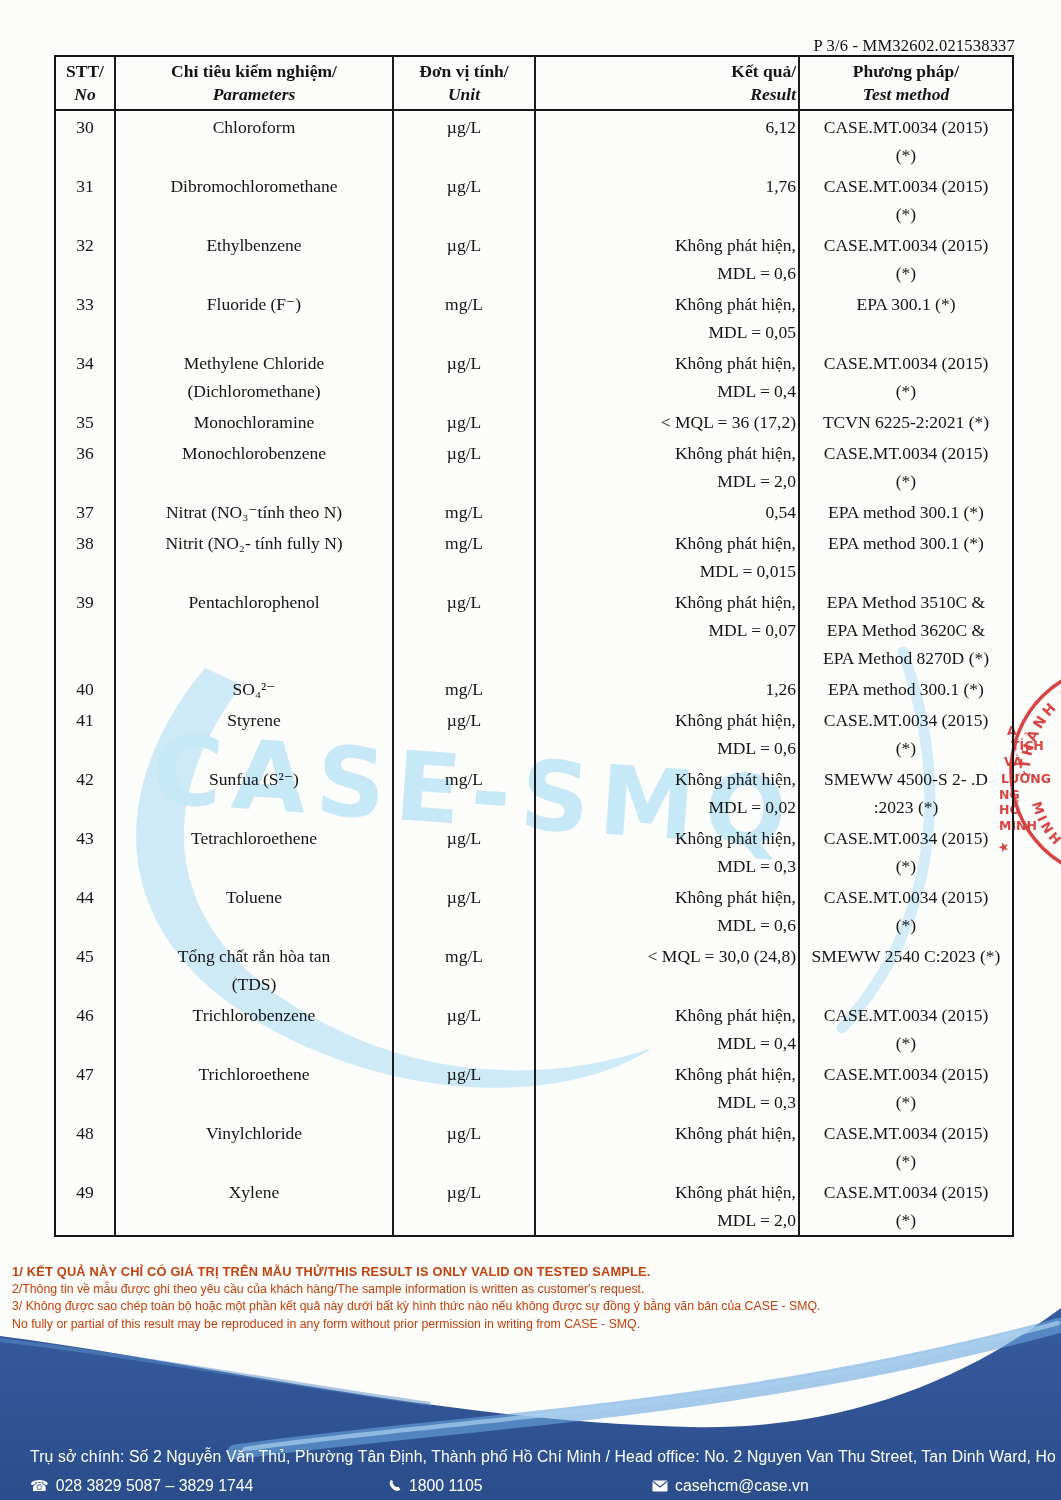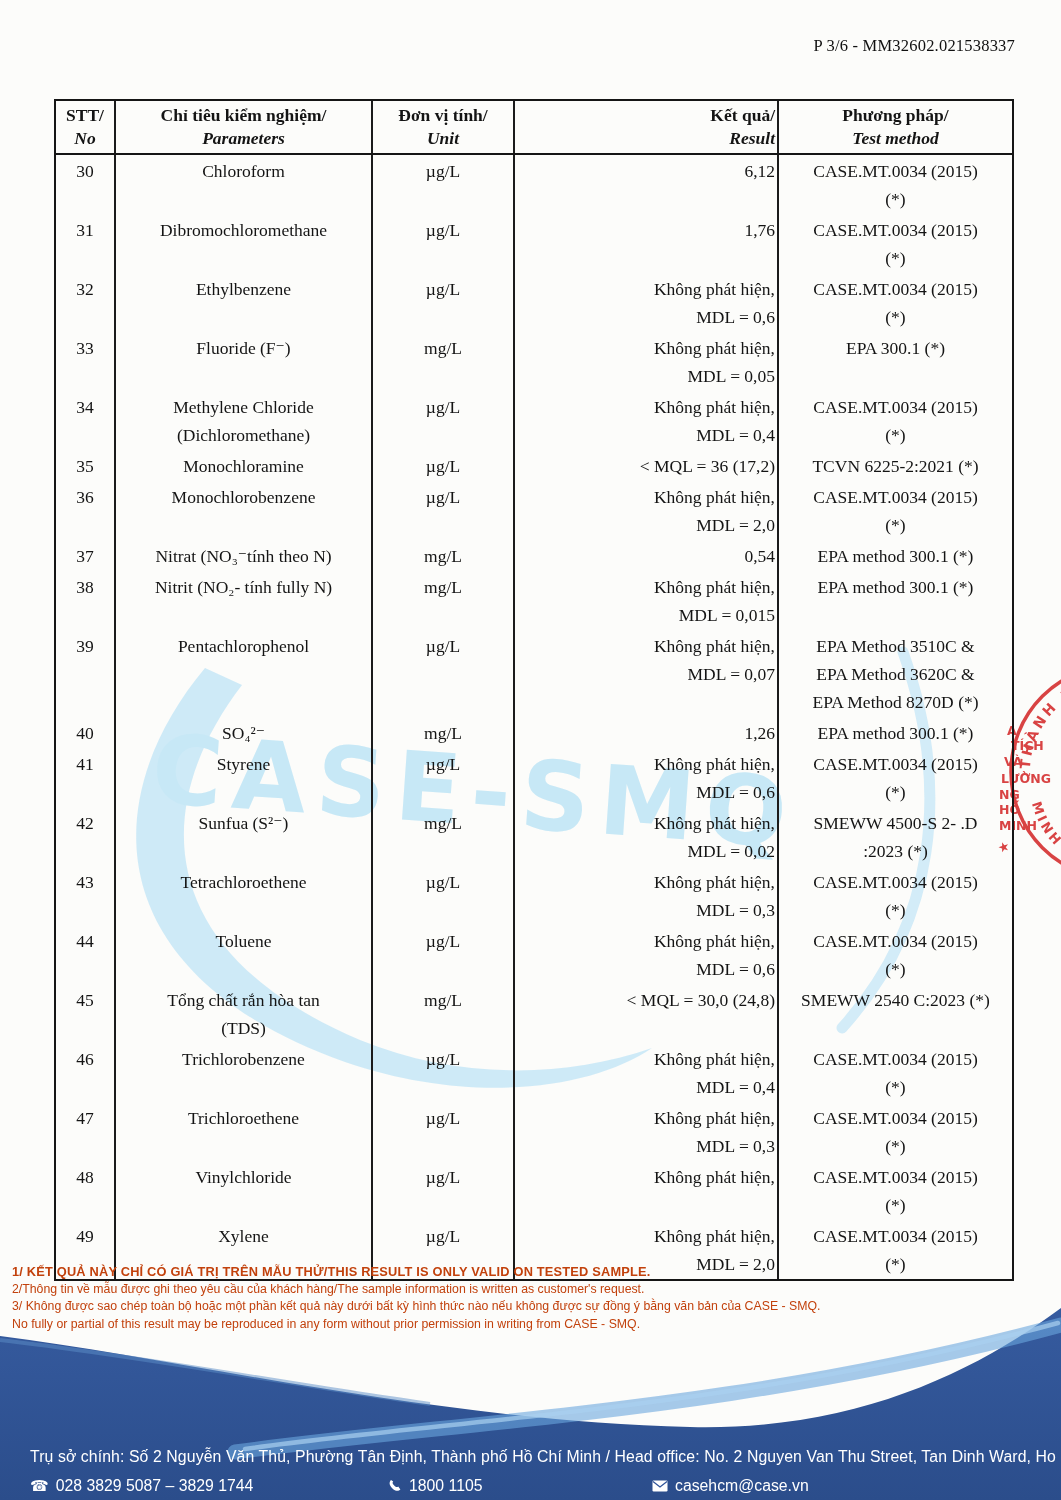--- a/index.html
+++ b/index.html
@@ -13,28 +13,28 @@
     position:absolute;top:36px;right:46px;z-index:3;
     font-size:16.5px;letter-spacing:.2px;color:#101010;
   }
   
   .watermark{position:absolute;left:0;top:0;z-index:1;}
   
   .stamp{position:absolute;left:985px;top:655px;z-index:2;opacity:.92;}
   
   .rtable{
     position:absolute;left:54px;top:55px;width:956px;z-index:3;
-    border:2.5px solid #151515;background:transparent;margin-top:44px;
+    border:2.5px solid #151515;background:transparent;
   }
   .tr{display:flex;align-items:stretch;}
   .td{box-sizing:border-box;text-align:center;padding:2px 2px 1px 2px;
       border-right:2px solid #1b1b1b;font-size:17.5px;line-height:28px;}
   .td:last-child{border-right:none;}
   .c1{width:60px;}
-  .c2{width:257px;}
+  .c2{width:278px;}
   .c3{width:142px;}
   .c4{width:264px;text-align:right;}
   .c5{flex:1;}
   .thead{border-bottom:2.5px solid #151515;}
   .thead .td{line-height:23px;padding-top:3px;padding-bottom:3px;}
   .th-vi{font-weight:bold;font-size:17.5px;}
   .th-en{font-weight:bold;font-style:italic;font-size:17.5px;}
   .line{min-height:28px;}
   
   .footnotes{

